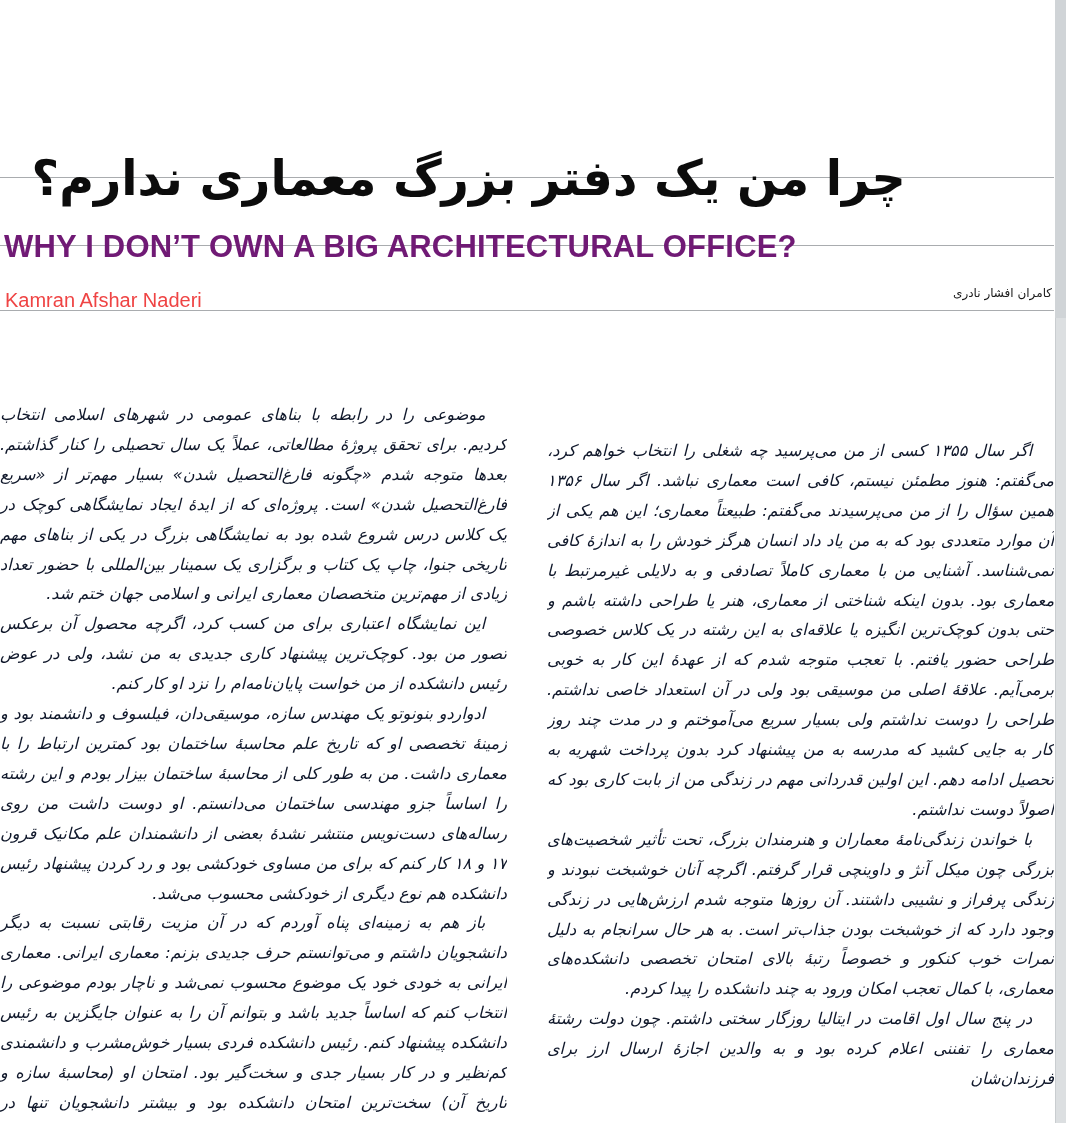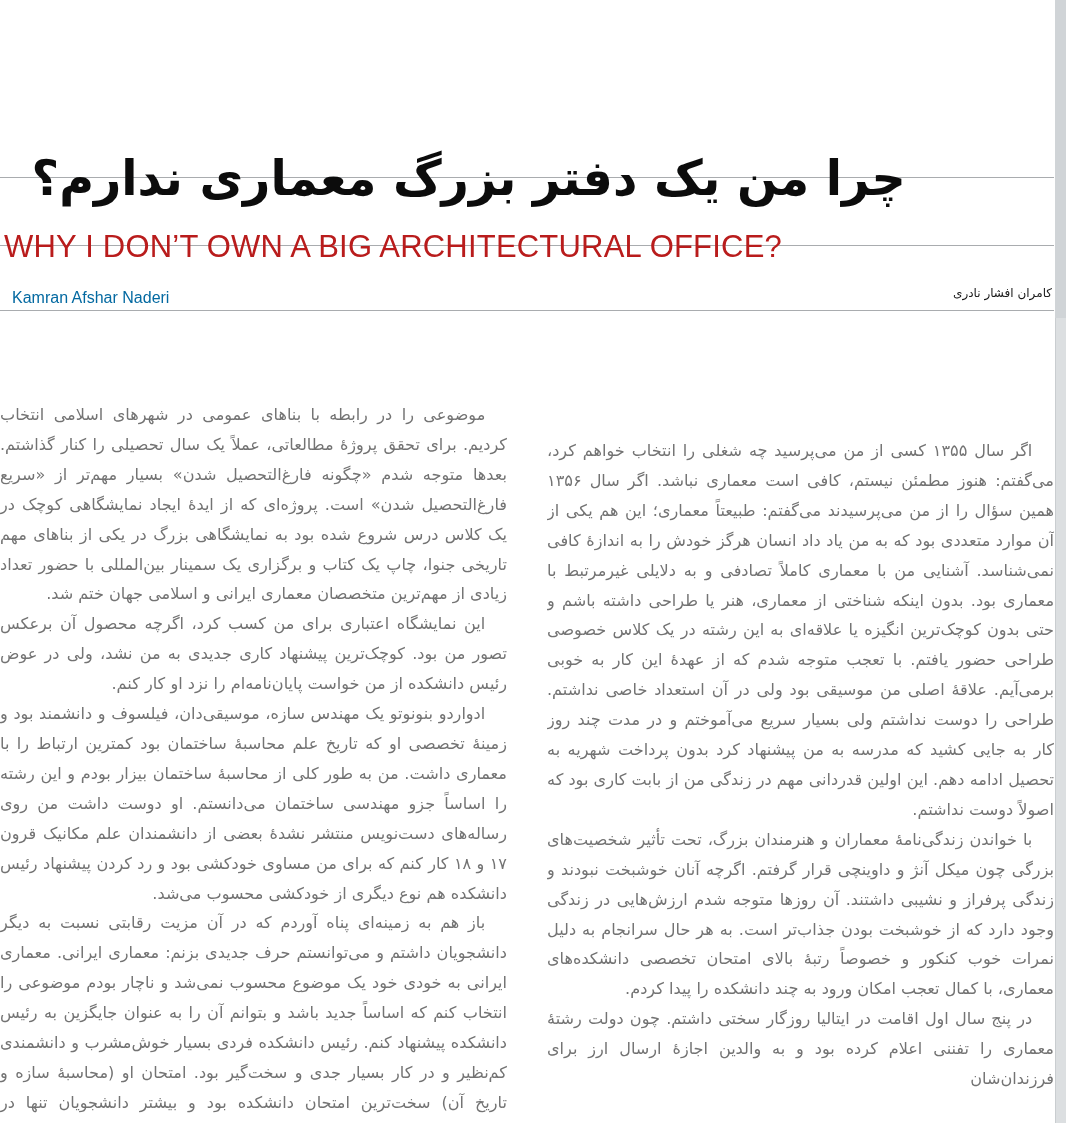--- a/index.html
+++ b/index.html
@@ -88,37 +88,37 @@
   }
 
   .title-en {
     position: absolute;
     top: 205px;
     right: auto;
     left: 4px;
     direction: ltr;
     text-align: left;
     font-family: "Liberation Sans", "DejaVu Sans", sans-serif;
-    font-weight: 400;
+    font-weight: 700;
     font-size: 31px;
     line-height: 1;
     letter-spacing: 0.2px;
-    color: #b91c1c;
+    color: #701a75;
     white-space: nowrap;
   }
 
   .byline-en {
     position: absolute;
     top: 288px;
-    left: 12px;
+    left: 5px;
     direction: ltr;
     font-family: "Liberation Sans", "DejaVu Sans", sans-serif;
-    font-size: 16px;
+    font-size: 20px;
     line-height: 1.2;
-    color: #0369a1;
+    color: #ef4444;
     white-space: nowrap;
   }
 
   .byline-fa {
     position: absolute;
     top: 286px;
     right: 2px;
     direction: rtl;
     font-family: "DejaVu Sans", "Liberation Sans", sans-serif;
     font-size: 12px;
@@ -143,22 +143,23 @@
 
   .column {
     flex: 1 1 0;
     min-width: 0;
     direction: rtl;
     text-align: justify;
     text-justify: inter-word;
     font-family: "DejaVu Sans", "Liberation Sans", sans-serif;
     font-size: 16.1px;
     line-height: 29.9px;
-    color: #737373;
+    color: #0f172a;
     overflow: hidden;
+    font-style: italic;
   }
 
   .column p {
     margin: 0;
     text-indent: 1.35em;
     text-align: justify;
   }
 
   
   .col-right { order: 1; margin-top: 36px; }

